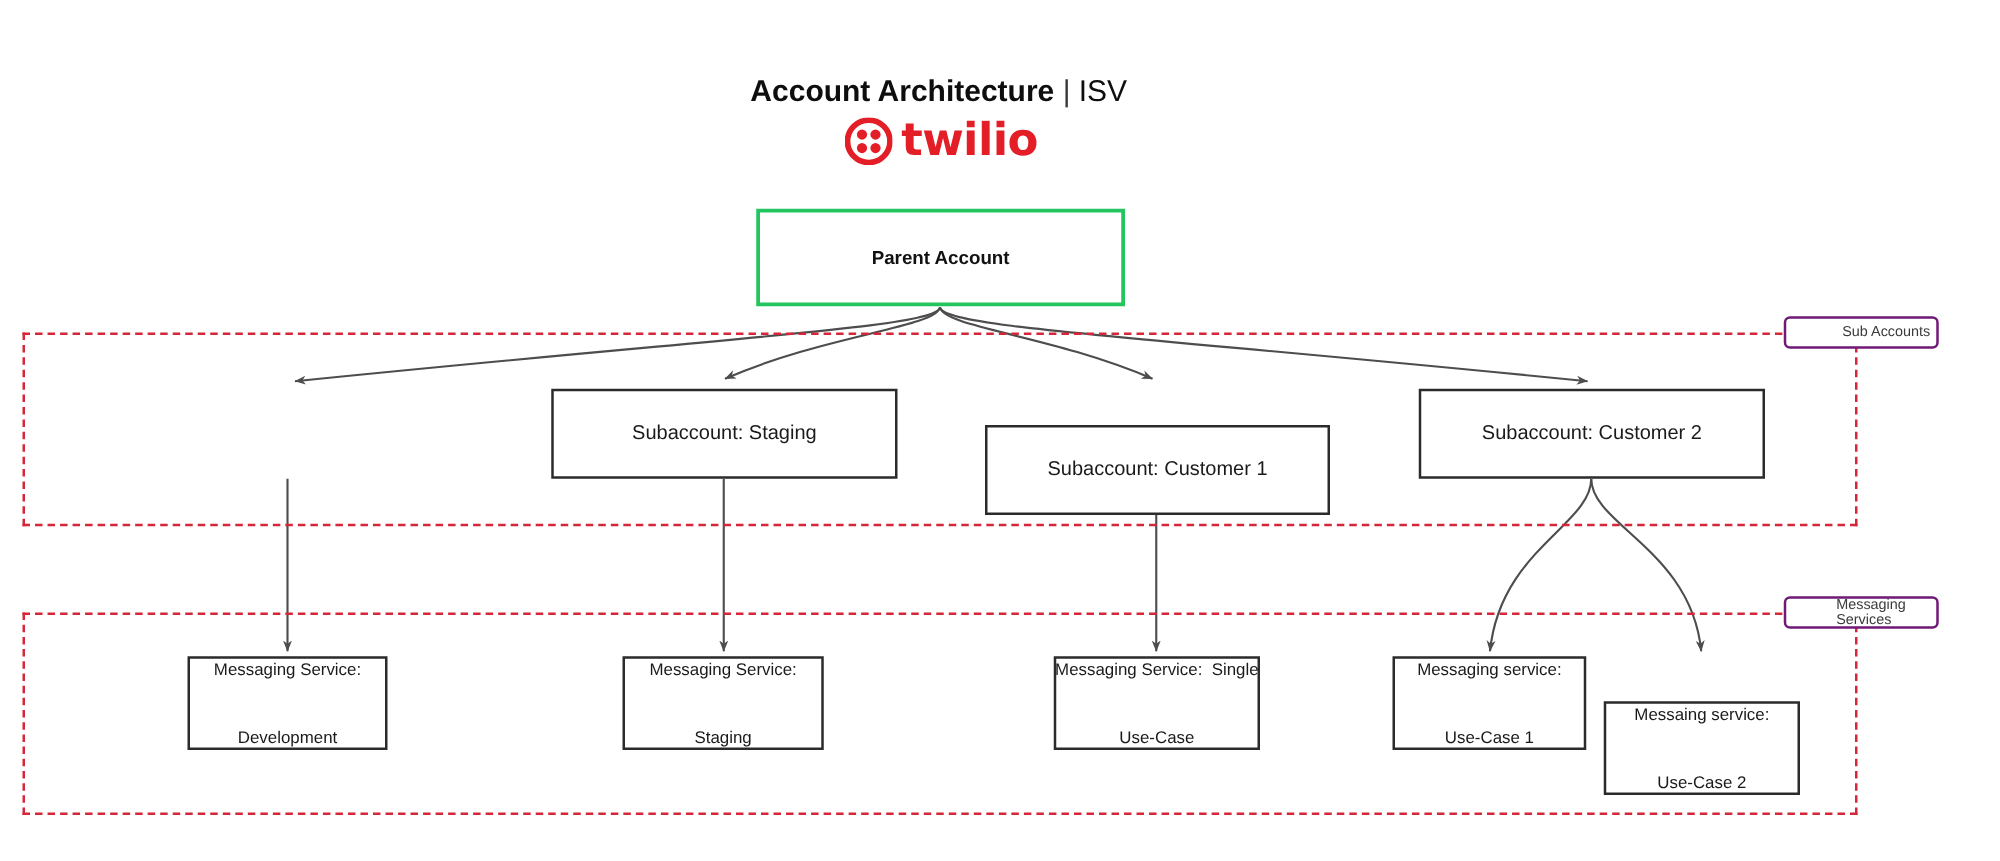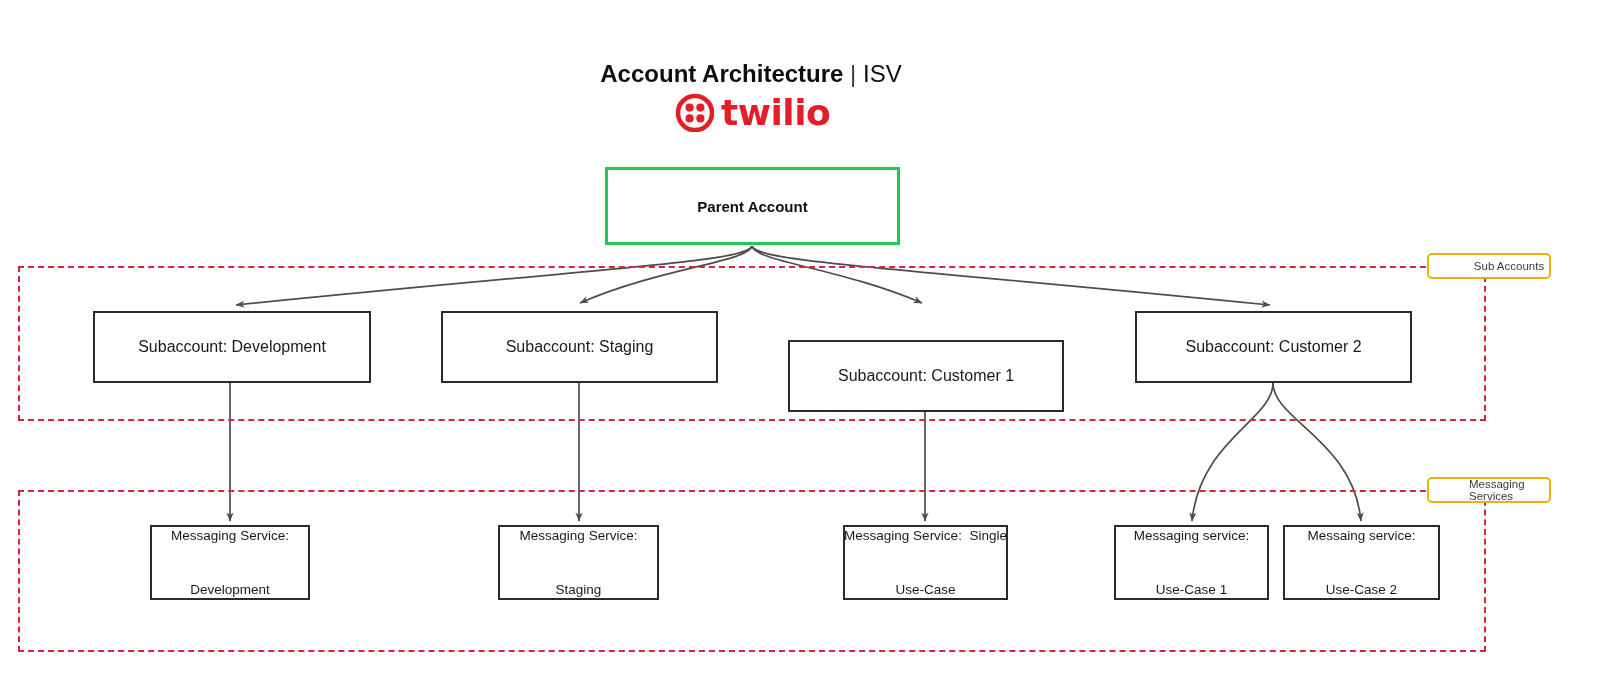--- a/index.html
+++ b/index.html
@@ -78,21 +78,21 @@
     height: 155px;
   }
   #region-msg {
     left: 18px;
     top: 490px;
     width: 1468px;
     height: 162px;
   }
   .region-label {
     position: absolute;
-    border: 2px solid #eab308;
+    border: 2px solid #701a75;
     border-radius: 5px;
     background: #ffffff;
     color: #3b3b3b;
     font-size: 11.5px;
     line-height: 12px;
     display: flex;
     align-items: center;
     justify-content: center;
     box-sizing: border-box;
     font-family: "Liberation Sans", sans-serif;
@@ -153,21 +153,21 @@
   #sub-0 { left: 93px;   width: 278px; }
   #sub-1 { left: 441px;  width: 277px; }
   #sub-2 { left: 788px;  width: 276px; margin-top: 29px; }
   #sub-3 { left: 1135px; width: 277px; }
 
   
   #msg-0 { left: 150px;  width: 160px; }
   #msg-1 { left: 498px;  width: 161px; }
   #msg-2 { left: 843px;  width: 165px; }
   #msg-3 { left: 1114px; width: 155px; }
-  #msg-4 { left: 1283px; width: 157px; }
+  #msg-4 { left: 1283px; width: 157px; margin-top: 36px; }
 
   
   .node-msg .overflow {
     display: block;
     width: 210px;
   }
 </style>
 </head>
 <body>
 
@@ -208,21 +208,20 @@
     </g>
   </svg>
 
   <div class="region" id="region-sub"></div>
   <div class="region" id="region-msg"></div>
   <div class="region-label" id="label-sub">Sub Accounts</div>
   <div class="region-label" id="label-msg">Messaging Services</div>
 
   <div class="node node-parent">Parent Account</div>
 
-  <div class="node node-sub" id="sub-0">Subaccount: Development</div>
   <div class="node node-sub" id="sub-1">Subaccount: Staging</div>
   <div class="node node-sub" id="sub-2">Subaccount: Customer 1</div>
   <div class="node node-sub" id="sub-3">Subaccount: Customer 2</div>
 
   <div class="node node-msg" id="msg-0">
     <span>
       <span class="txt">Messaging Service:</span>
       <span class="txt">Development</span>
     </span>
   </div>

